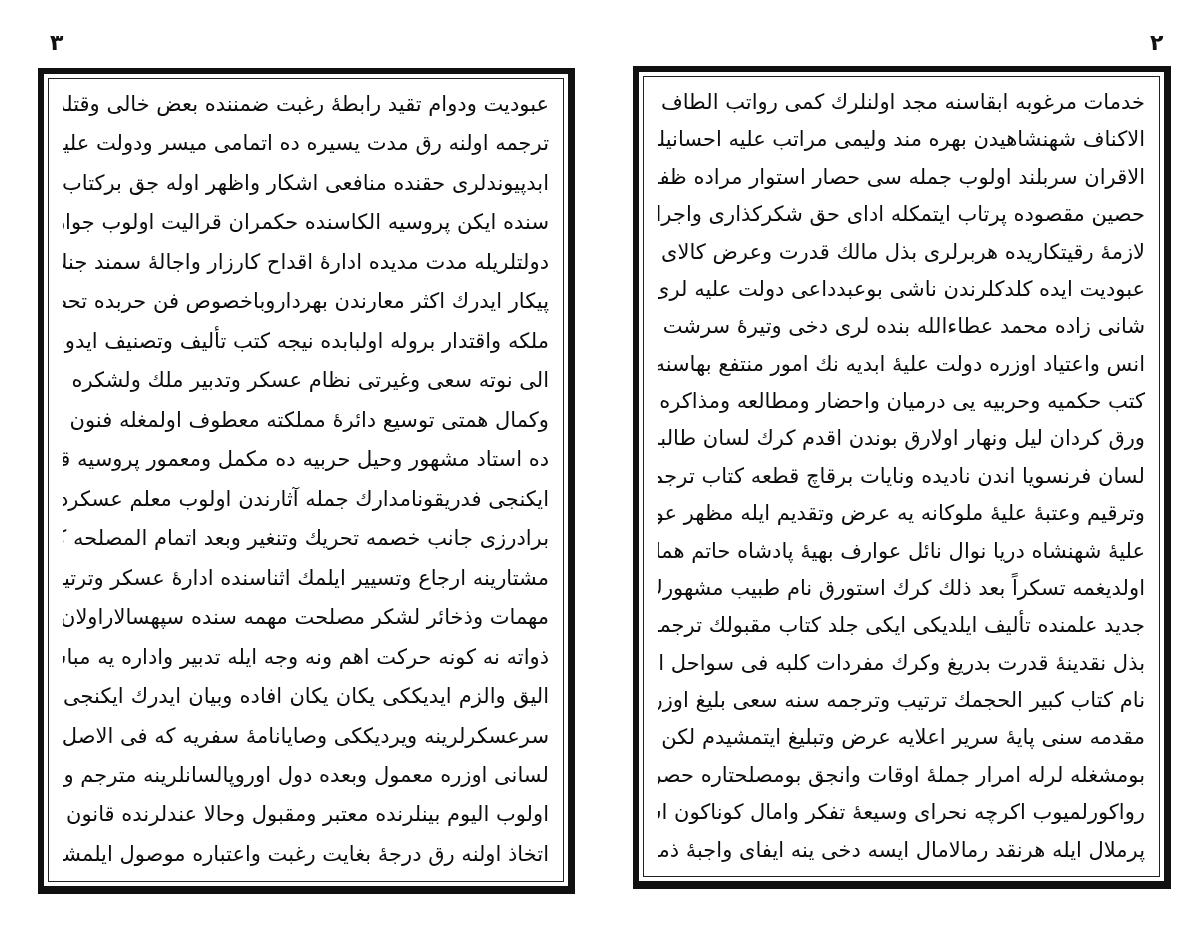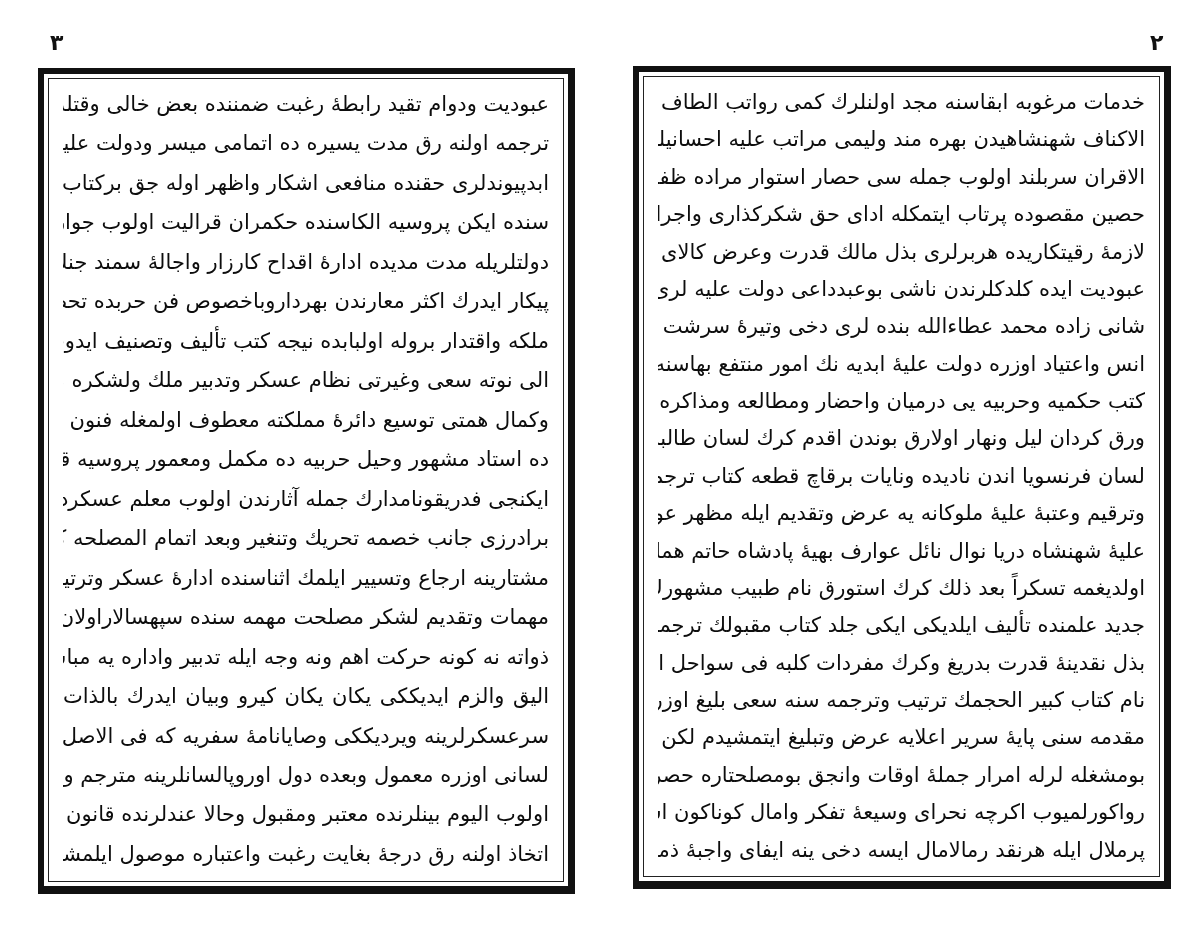--- a/index.html
+++ b/index.html
@@ -51,23 +51,23 @@
     <div class="line">سنده ايكن پروسيه الكاسنده حكمران قراليت اولوب جوار</div>
     <div class="line">دولتلريله مدت مديده ادارهٔ اقداح كارزار واجالهٔ سمند جنك</div>
     <div class="line">پيكار ايدرك اكثر معارندن بهرداروباخصوص فن حربده تحصيل</div>
     <div class="line">ملكه واقتدار بروله اولبابده نيجه كتب تأليف وتصنيف ايدوب</div>
     <div class="line">الى نوته سعى وغيرتى نظام عسكر وتدبير ملك ولشكره مصروف</div>
     <div class="line">وكمال همتى توسيع دائرهٔ مملكته معطوف اولمغله فنون سفريه</div>
     <div class="line">ده استاد مشهور وحيل حربيه ده مكمل ومعمور پروسيه قرالى</div>
     <div class="line">ايكنجى فدريقونامدارك جمله آثارندن اولوب معلم عسكردن عبارت</div>
     <div class="line">برادرزى جانب خصمه تحريك وتنغير وبعد اتمام المصلحه كيرو</div>
     <div class="line">مشتارينه ارجاع وتسيير ايلمك اثناسنده ادارهٔ عسكر وترتيب</div>
-    <div class="line">مهمات وتقديم لشكر مصلحت مهمه سنده سپهسالاراولان</div>
+    <div class="line">مهمات وذخائر لشكر مصلحت مهمه سنده سپهسالاراولان</div>
     <div class="line">ذواته نه كونه حركت اهم ونه وجه ايله تدبير واداره يه مباشرت</div>
-    <div class="line">اليق والزم ايديككى يكان يكان كيرو وبيان ايدرك بالذات</div>
+    <div class="line">اليق والزم ايديككى يكان يكان افاده وبيان ايدرك ايكنجى</div>
     <div class="line">سرعسكرلرينه ويرديككى وصايانامهٔ سفريه كه فى الاصل نمچه</div>
     <div class="line">لسانى اوزره معمول وبعده دول اوروپالسانلرينه مترجم ومنقول</div>
     <div class="line">اولوب اليوم بينلرنده معتبر ومقبول وحالا عندلرنده قانون الحرب</div>
     <div class="line">اتخاذ اولنه رق درجهٔ بغايت رغبت واعتباره موصول ايلمشدر</div>
   </div>
 </div>
 
 <div id="right-frame" class="frame">
   <div class="inner">
     <div class="line">خدمات مرغوبه ابقاسنه مجد اولنلرك كمى رواتب الطاف عميمة</div>

